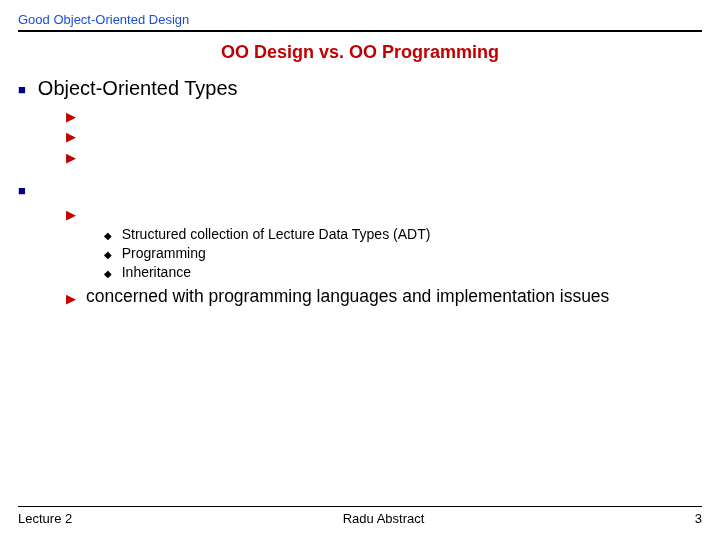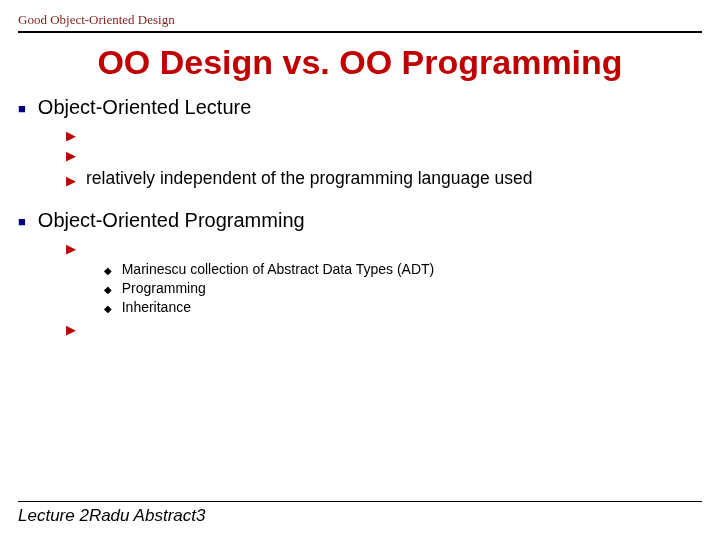--- a/index.html
+++ b/index.html
@@ -7,31 +7,30 @@
     width: 720px;
     height: 540px;
     background: #fff;
     font-family: Arial, Helvetica, sans-serif;
     color: #000;
     position: relative;
     padding: 12px 18px;
   }
   .header-label {
     font-size: 13px;
-    color: #7f1d1d;
-    font-family: Liberation Serif, serif;
+    color: #1d4ed8;
   }
   .rule-top {
     border: none;
     border-top: 2px solid #000;
     margin-top: 3px;
   }
   .title {
     text-align: center;
-    font-size: 34px;
+    font-size: 18px;
     font-weight: bold;
     color: #c00000;
     margin: 10px 0 14px 0;
   }
   .section {
     margin-bottom: 20px;
   }
   .sec-head {
     display: flex;
     align-items: baseline;
@@ -88,77 +87,75 @@
     right: 18px;
     bottom: 14px;
   }
   .rule-bot {
     border: none;
     border-top: 1.2px solid #000;
     margin-bottom: 4px;
   }
   .foot-row {
     display: flex;
-    justify-content: flex-start;
-    font-size: 17px;
-    font-style: italic;
+    justify-content: space-between;
+    font-size: 13px;
   }
 </style>
 </head>
 <body>
 
 <div class="header-label">Good Object-Oriented Design</div>
 <hr class="rule-top">
 
 <h1 class="title">OO Design vs. OO Programming</h1>
 
 <div class="section">
   <div class="sec-head">
     <span class="sq-bullet">■</span>
-    <span class="sec-title">Object-Oriented Lecture</span>
+    <span class="sec-title">Object-Oriented Types</span>
   </div>
   <div class="sub-list">
     <div class="sub-item">
       <span class="arrow">▶</span>
     </div>
     <div class="sub-item">
       <span class="arrow">▶</span>
     </div>
     <div class="sub-item">
       <span class="arrow">▶</span>
-      <span>relatively independent of the programming language used</span>
     </div>
   </div>
 </div>
 
 <div class="section">
   <div class="sec-head">
     <span class="sq-bullet">■</span>
-    <span class="sec-title">Object-Oriented Programming</span>
   </div>
   <div class="sub-list">
     <div class="sub-item">
       <span class="arrow">▶</span>
     </div>
     <div class="subsub-list">
       <div class="subsub-item">
         <span class="diamond">◆</span>
-        <span>Marinescu collection of Abstract Data Types (ADT)</span>
+        <span>Structured collection of Lecture Data Types (ADT)</span>
       </div>
       <div class="subsub-item">
         <span class="diamond">◆</span>
         <span>Programming</span>
       </div>
       <div class="subsub-item">
         <span class="diamond">◆</span>
         <span>Inheritance</span>
       </div>
     </div>
     <div class="sub-item">
       <span class="arrow">▶</span>
+      <span>concerned with programming languages and implementation issues</span>
     </div>
   </div>
 </div>
 
 <div class="footer">
   <hr class="rule-bot">
   <div class="foot-row">
     <span>Lecture 2</span>
     <span>Radu Abstract</span>
     <span>3</span>

